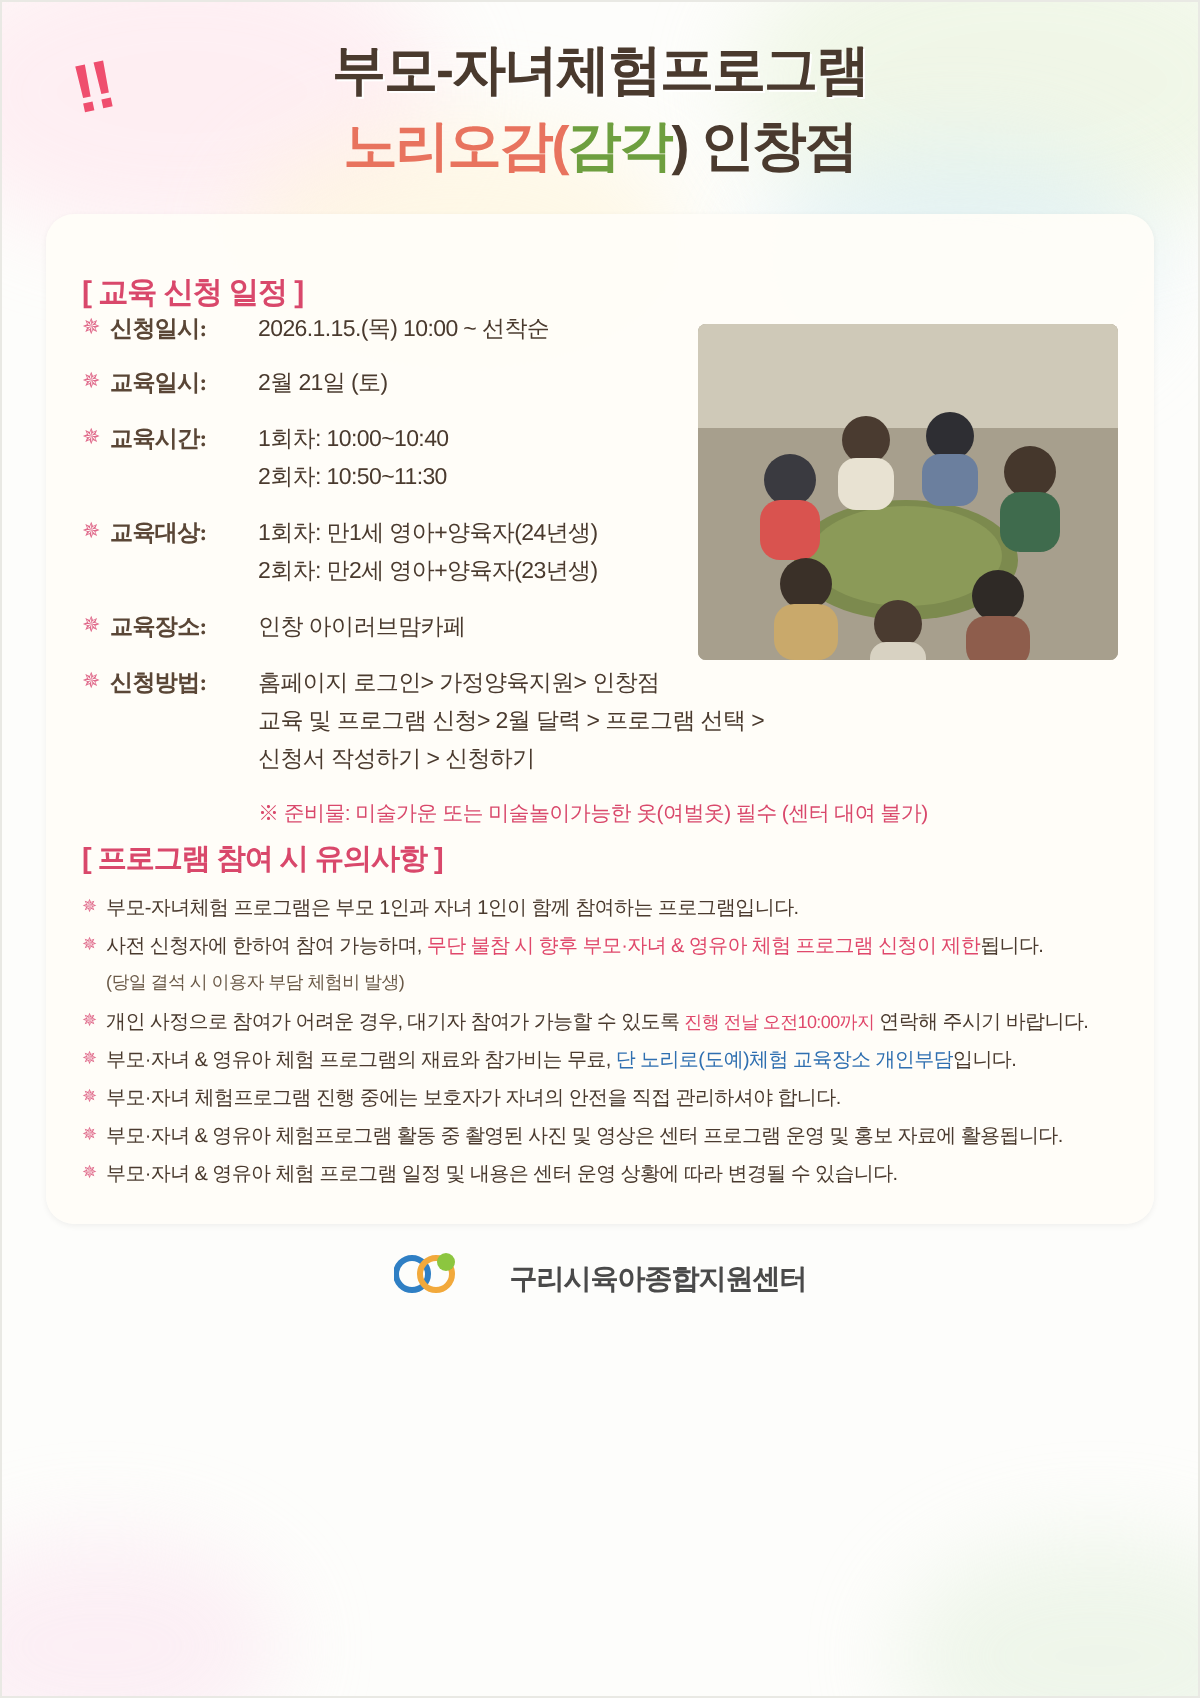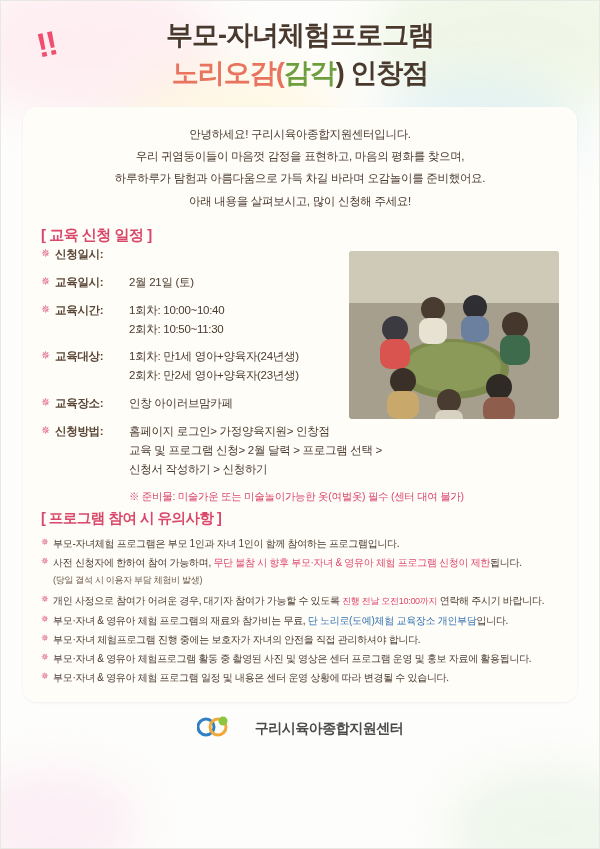--- a/index.html
+++ b/index.html
@@ -127,20 +127,21 @@
     font-size: 11px;
     width: 14px;
     line-height: 1.6;
   }
   .lab {
     flex: none;
     font-weight: bold;
     color: #5a4636;
     width: 74px;
     line-height: 1.6;
+    font-family: Liberation Serif, serif;
   }
   .val {
     flex: 1;
     line-height: 1.65;
   }
   .val .sub { display: block; }
   .note {
     margin-left: 88px;
     font-size: 10.5px;
     color: #d9486b;
@@ -209,26 +210,20 @@
 
   <div class="header">
     <div class="excl">!!</div>
     <div class="title1">부모-자녀체험프로그램</div>
     <div class="title2">
       <span class="t2a">노리오감(</span><span class="t2b">감각</span><span class="t2c">) 인창점</span>
     </div>
   </div>
 
   <div class="card">
-    <div class="intro">
-      <div>안녕하세요! 구리시육아종합지원센터입니다.</div>
-      <div>우리 귀염둥이들이 마음껏 감정을 표현하고, 마음의 평화를 찾으며,</div>
-      <div>하루하루가 탐험과 아름다움으로 가득 차길 바라며 오감놀이를 준비했어요.</div>
-      <div>아래 내용을 살펴보시고, 많이 신청해 주세요!</div>
-    </div>
 
     <div class="section-title">[ 교육 신청 일정 ]</div>
 
     <div class="info-wrap">
       <div class="photo">
         <svg width="210" height="168" viewBox="0 0 210 168" xmlns="http://www.w3.org/2000/svg" aria-hidden="true">
           <rect x="0" y="0" width="210" height="168" fill="#bdb7a6"></rect>
           <rect x="0" y="0" width="210" height="52" fill="#cfc9b8"></rect>
           <rect x="0" y="52" width="210" height="116" fill="#a79f8d"></rect>
           <ellipse cx="104" cy="118" rx="56" ry="30" fill="#7c8a4e"></ellipse>
@@ -246,20 +241,21 @@
           <circle cx="150" cy="136" r="13" fill="#2f2a26"></circle>
           <rect x="134" y="146" width="32" height="26" rx="10" fill="#8e5d4c"></rect>
           <circle cx="100" cy="150" r="12" fill="#4a3b30"></circle>
           <rect x="86" y="159" width="28" height="20" rx="8" fill="#d8d2c2"></rect>
         </svg>
       </div>
 
       <div class="row">
         <span class="star">✵</span>
         <span class="lab">신청일시:</span>
+        <span class="val">2026.1.15.(목) 10:00 ~ 선착순</span>
       </div>
 
       <div class="row">
         <span class="star">✵</span>
         <span class="lab">교육일시:</span>
         <span class="val">2월 21일 (토)</span>
       </div>
 
       <div class="row">
         <span class="star">✵</span>

